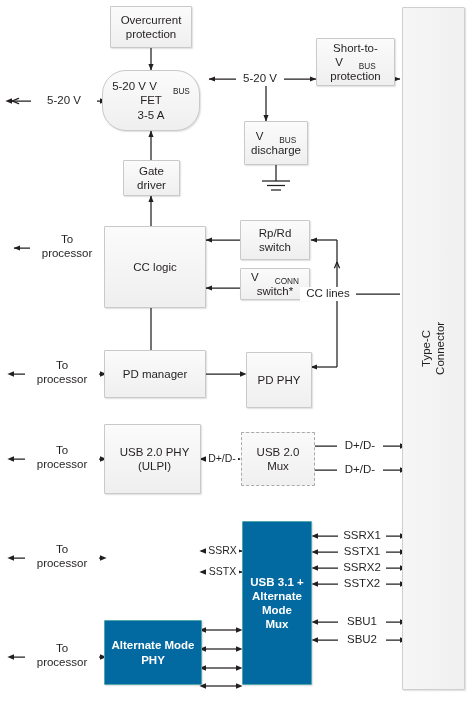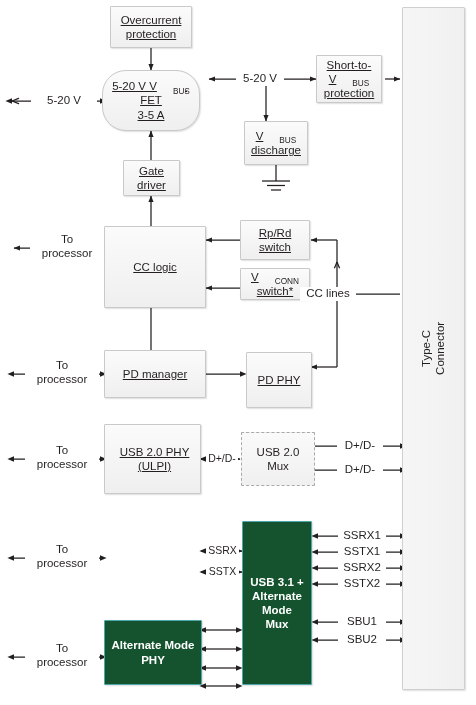--- a/index.html
+++ b/index.html
@@ -29,29 +29,28 @@
     color:#231f20;
     font-size:11.5px;
     line-height:1.22;
     border-radius:1px;
     box-shadow:1px 1px 1.5px rgba(0,0,0,.13);
     padding:2px 3px;
   }
   .box.plain{
     background:#f4f4f4;
     background-image:linear-gradient(180deg,#fbfbfb 0%,#efefef 100%);
-    text-decoration:underline;
   }
   .box.dashed{
     border:1px dashed #a9a9a9;
     box-shadow:none;
     background:linear-gradient(180deg,#fafafa 0%,#f0f0f0 100%);
   }
   .box.teal{
-    background:#14532d;
+    background:#0369a1;
     background-image:none;
     border:1px solid #4fa6ab;
     color:#ffffff;
     font-weight:bold;
     box-shadow:1px 1px 1.5px rgba(0,0,0,.13);
   }
   .box.connector{
     background:linear-gradient(90deg,#f6f6f6 0%,#f0f0f0 100%);
     border:1px solid #cfcfcf;
   }
@@ -225,21 +224,21 @@
     </span>
   </div>
 
   <div class="box plain" style="left:123px;top:160px;width:57px;height:36px;">
     <span class="inner">
       <span>Gate</span><br>
       <span>driver</span>
     </span>
   </div>
 
-  <div class="box plain" style="left:316px;top:55px;width:66px;height:48px;">
+  <div class="box plain" style="left:316px;top:38px;width:79px;height:48px;">
     <span class="inner">
       <span>Short-to-</span><br>
       <span><span>V</span><sub>BUS</sub></span><br>
       <span>protection</span>
     </span>
   </div>
 
   <div class="box plain" style="left:244px;top:121px;width:64px;height:44px;">
     <span class="inner">
       <span><span>V</span><sub>BUS</sub></span><br>

